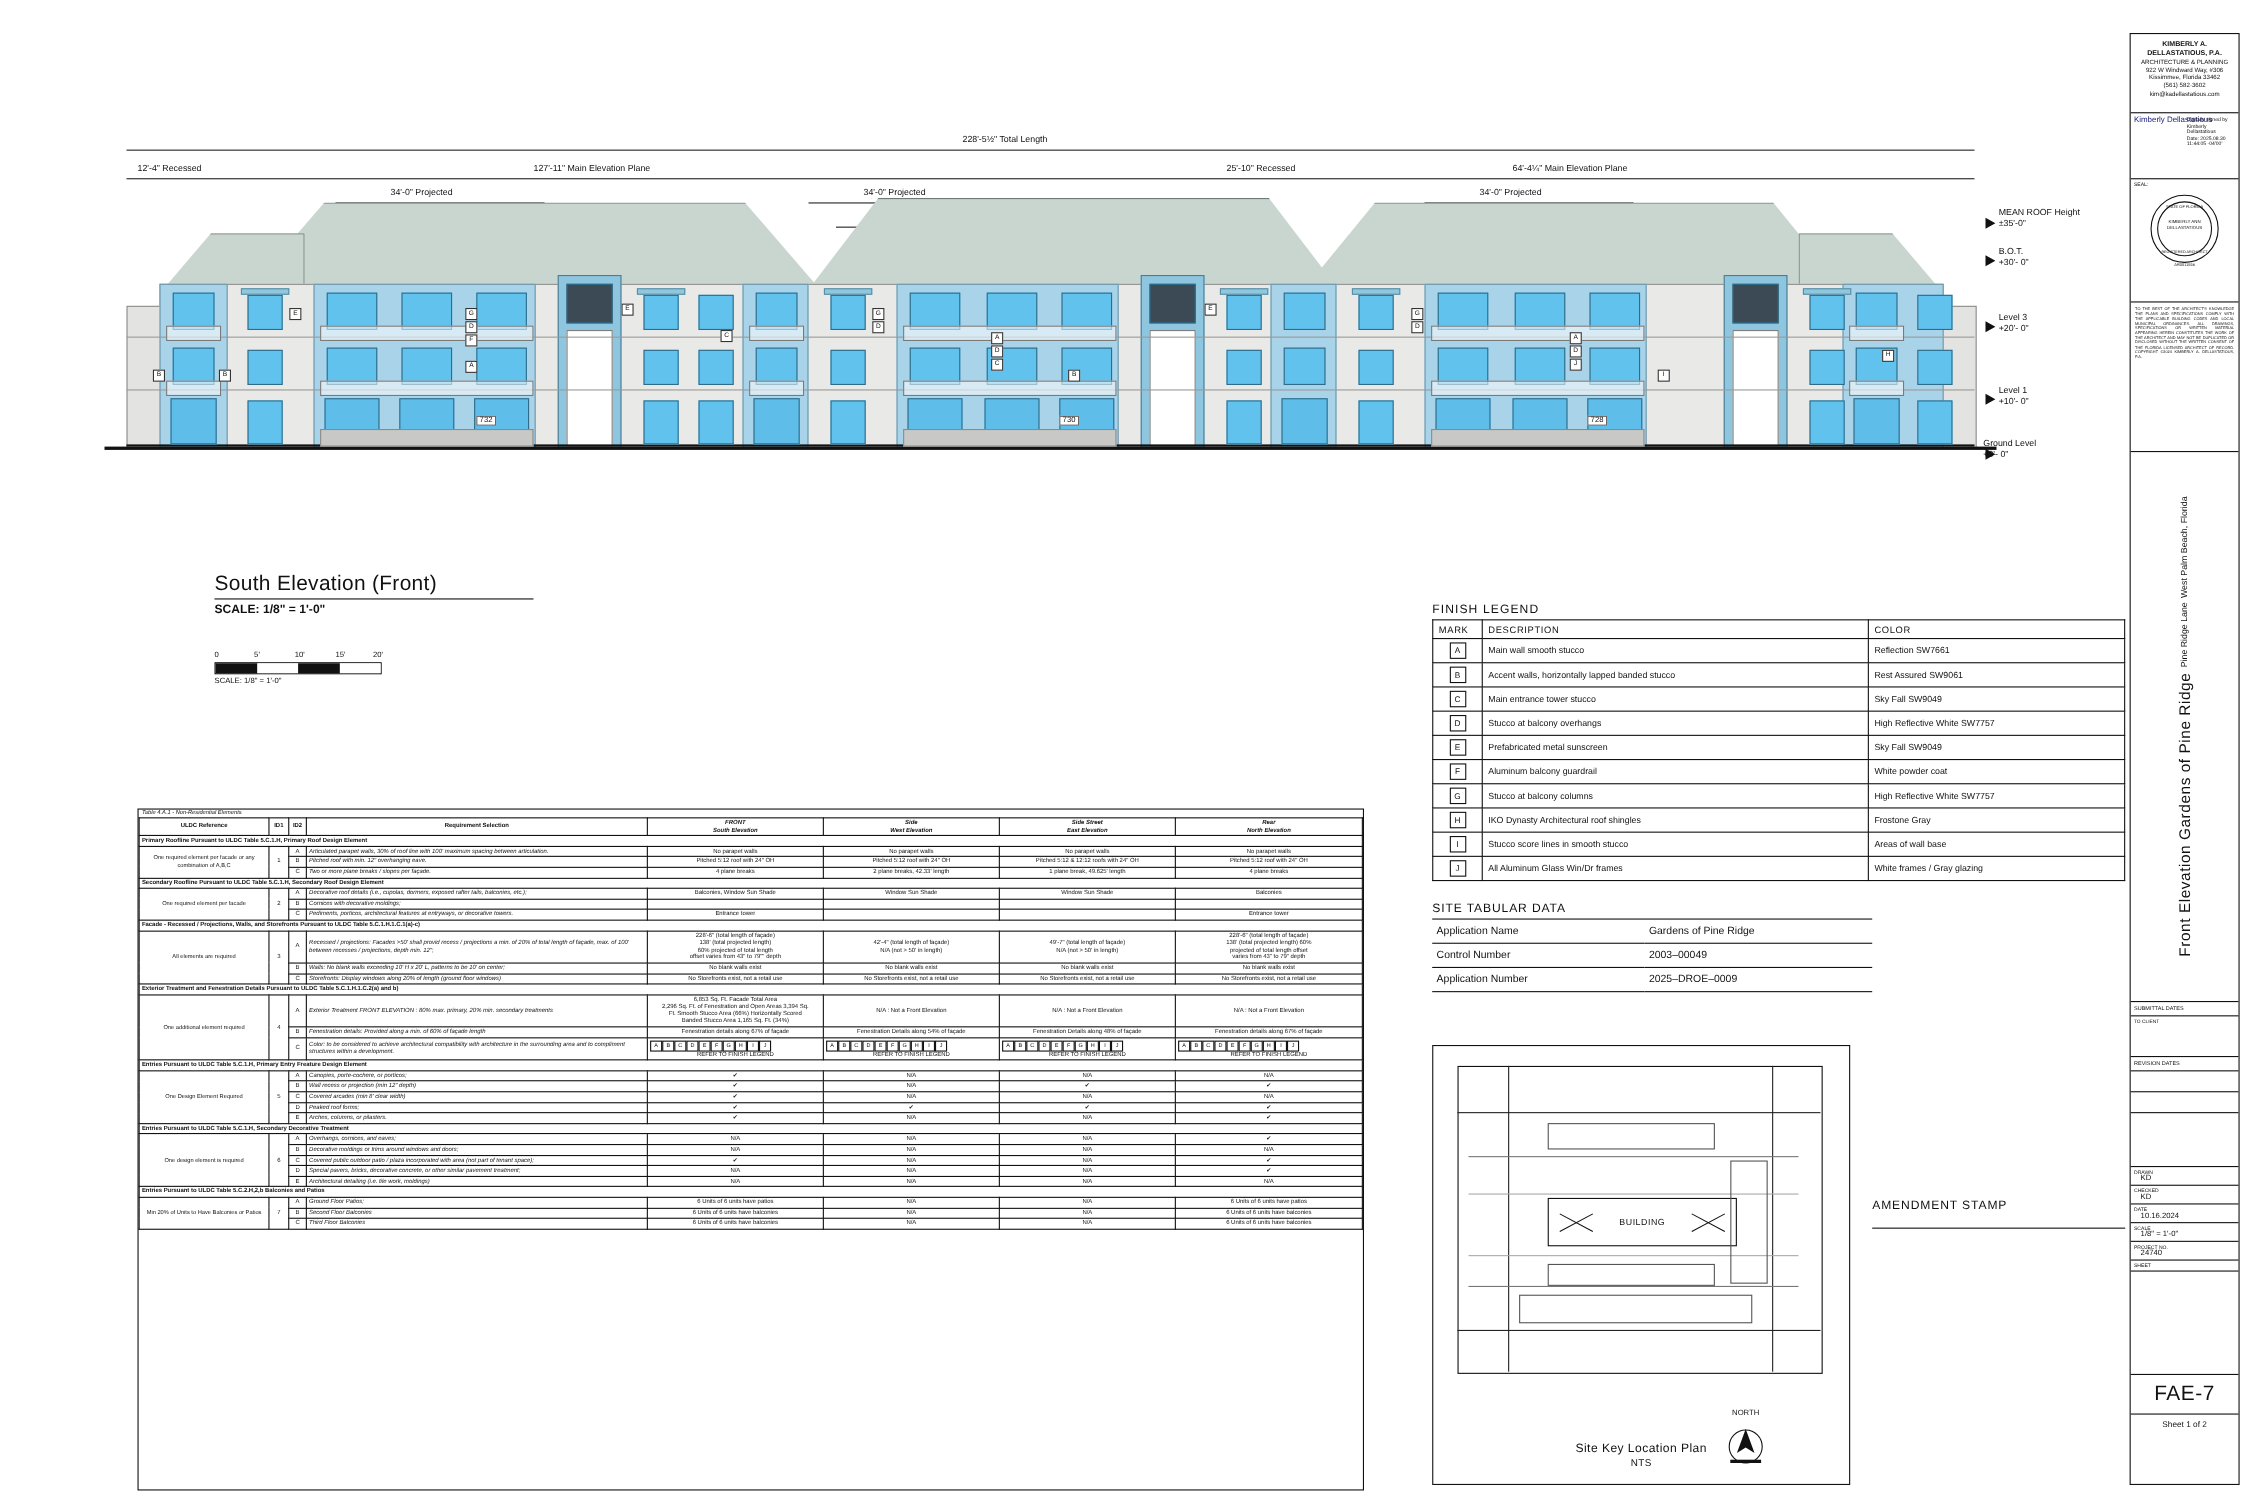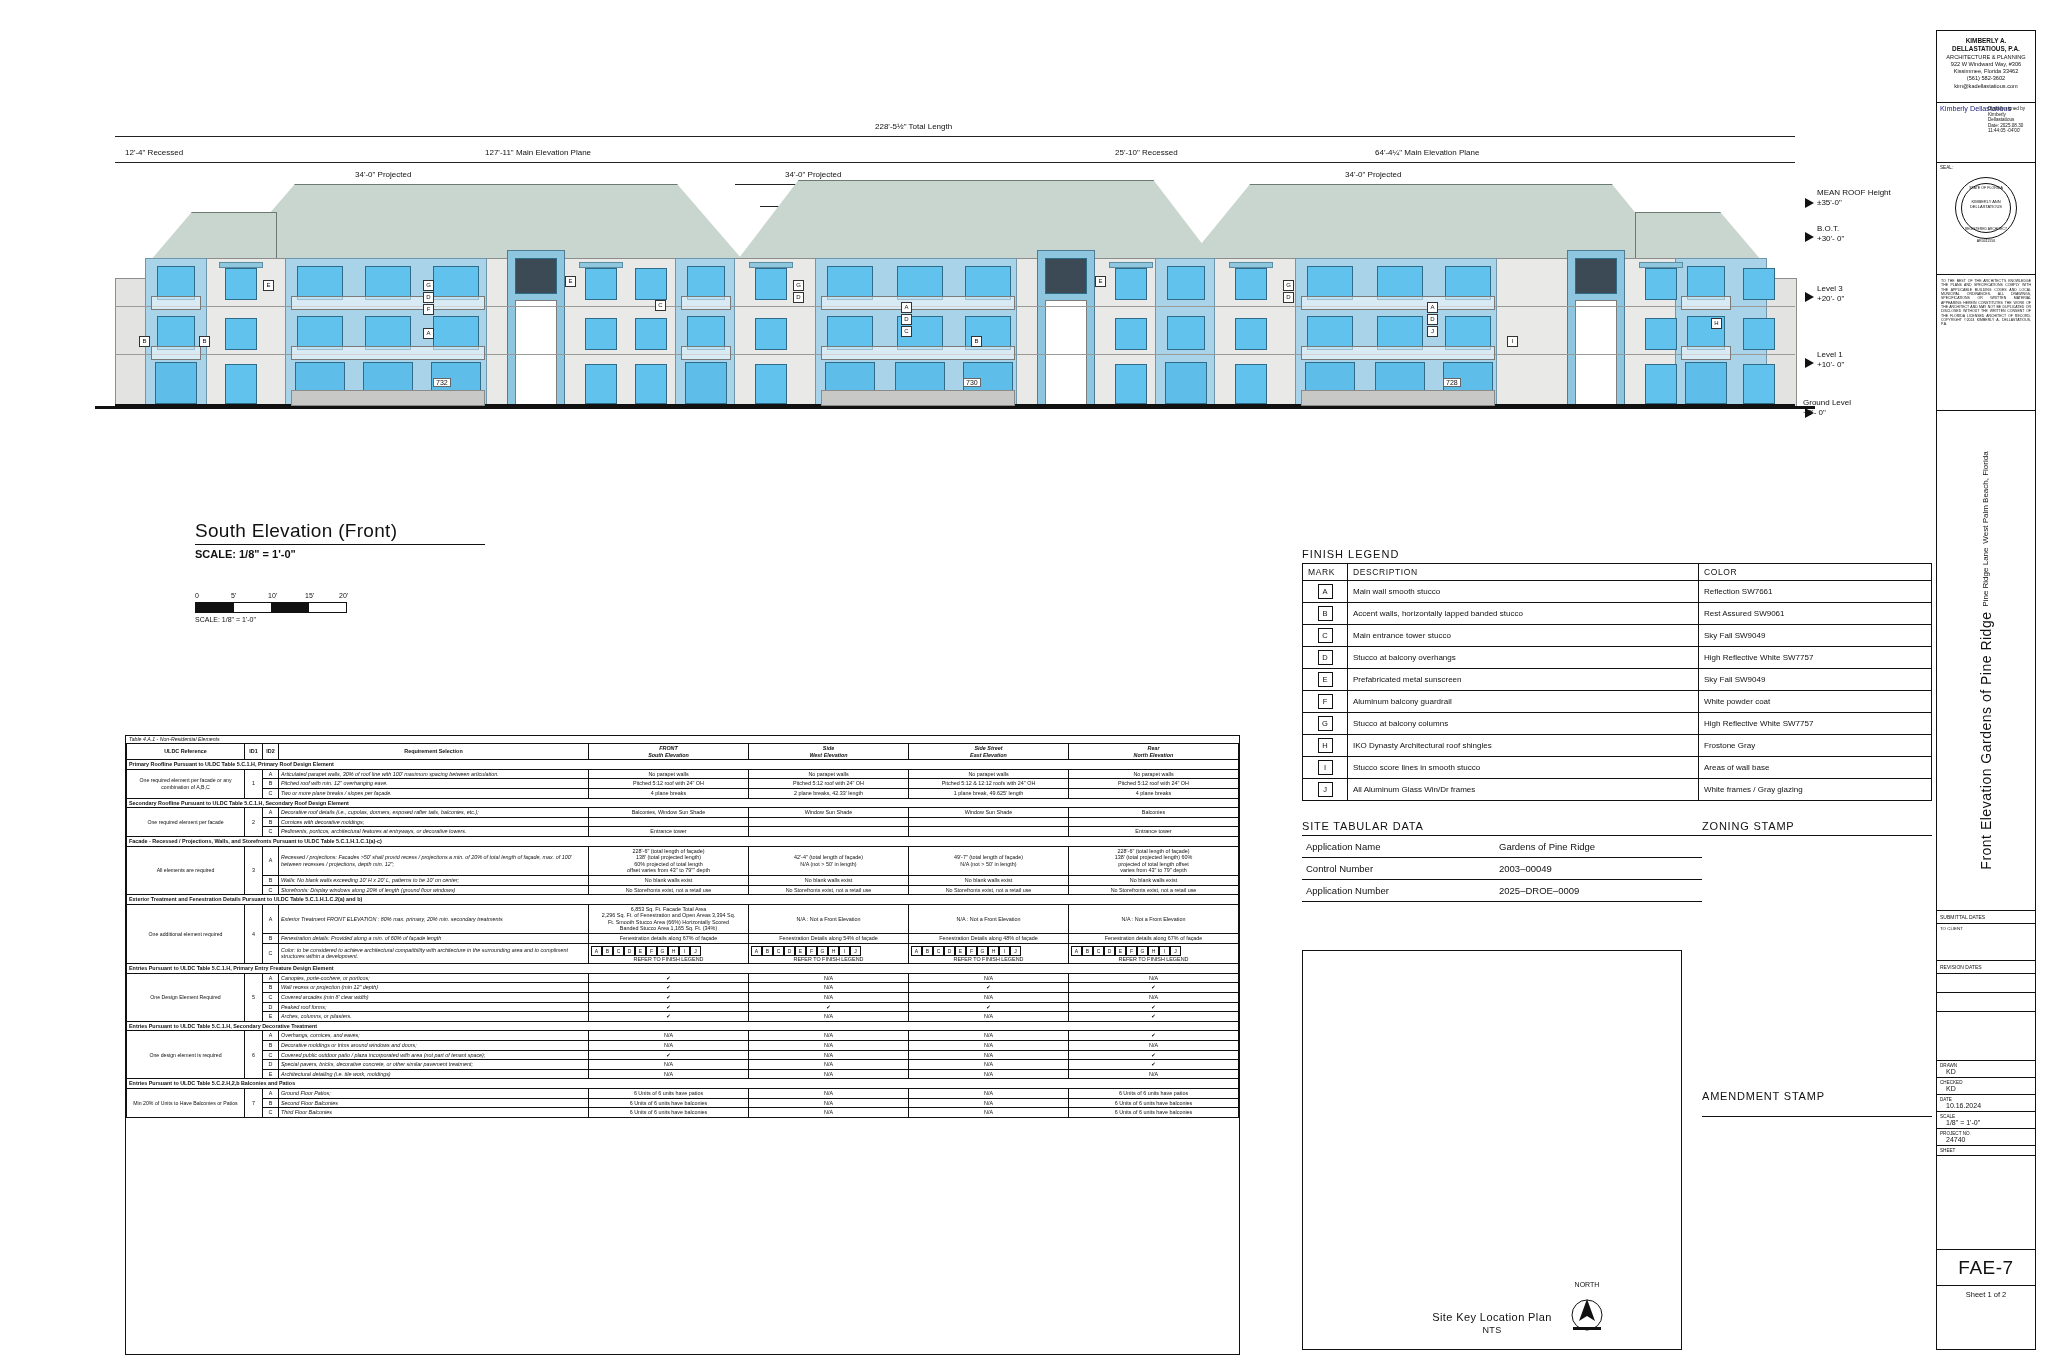--- a/index.html
+++ b/index.html
@@ -721,31 +721,50 @@
             <td>2003–00049</td>
           </tr>
           <tr>
             <td class="k">Application Number</td>
             <td>2025–DROE–0009</td>
           </tr>
         </tbody>
       </table>
   </div>
 
-  <div class="abs" id="zoning">
-    <div class="tt">ZONING  STAMP</div>
-    <div style="height:230px;"></div>
-  </div>
 
   <div class="abs" id="amend">
     <div class="tt">AMENDMENT  STAMP</div>
     <div style="height:200px;"></div>
   </div>
 
   <div class="abs bx" id="sitekey">
+    <div class="plan">
+
+      <div class="parcel" style="left:14px;top:10px;width:330px;height:278px;border:1px solid #111;"></div>
+      <div class="sl" style="left:14px;top:52px;width:330px;height:1px;"></div>
+      <div class="sl" style="left:14px;top:250px;width:330px;height:1px;"></div>
+      <div class="sl" style="left:60px;top:10px;width:1px;height:278px;"></div>
+      <div class="sl" style="left:300px;top:10px;width:1px;height:278px;"></div>
+      <div class="sl" style="left:24px;top:92px;width:300px;height:1px;background:#777;"></div>
+      <div class="sl" style="left:24px;top:210px;width:300px;height:1px;background:#777;"></div>
+      <div class="sl" style="left:24px;top:126px;width:300px;height:1px;background:#aaa;"></div>
+      <div class="sl" style="left:24px;top:182px;width:300px;height:1px;background:#aaa;"></div>
+
+      <div class="bldgbox" style="left:96px;top:130px;width:170px;height:42px;">
+        <div class="xmark" style="left:8px;top:4px;width:34px;height:34px;"></div>
+        <div class="xmark" style="left:128px;top:4px;width:34px;height:34px;"></div>
+        <div class="lbl">BUILDING</div>
+      </div>
+
+      <div class="parcel" style="left:96px;top:62px;width:150px;height:22px;border:.8px solid #555;"></div>
+      <div class="parcel" style="left:96px;top:190px;width:150px;height:18px;border:.8px solid #555;"></div>
+      <div class="parcel" style="left:262px;top:96px;width:32px;height:110px;border:.8px solid #555;"></div>
+      <div class="parcel" style="left:70px;top:218px;width:210px;height:24px;border:.8px solid #555;"></div>
+    </div>
 
     <div class="kcap">
       <span>Site Key Location Plan</span>
       <span class="nts">NTS</span>
     </div>
 
     <div class="northrose">
       <div class="ntxt">NORTH</div>
       <svg width="40" height="44" viewBox="0 0 40 44" style="position:absolute;top:8px;left:0;">
         <circle cx="20" cy="24" r="15" fill="none" stroke="#111" stroke-width="1"></circle>

